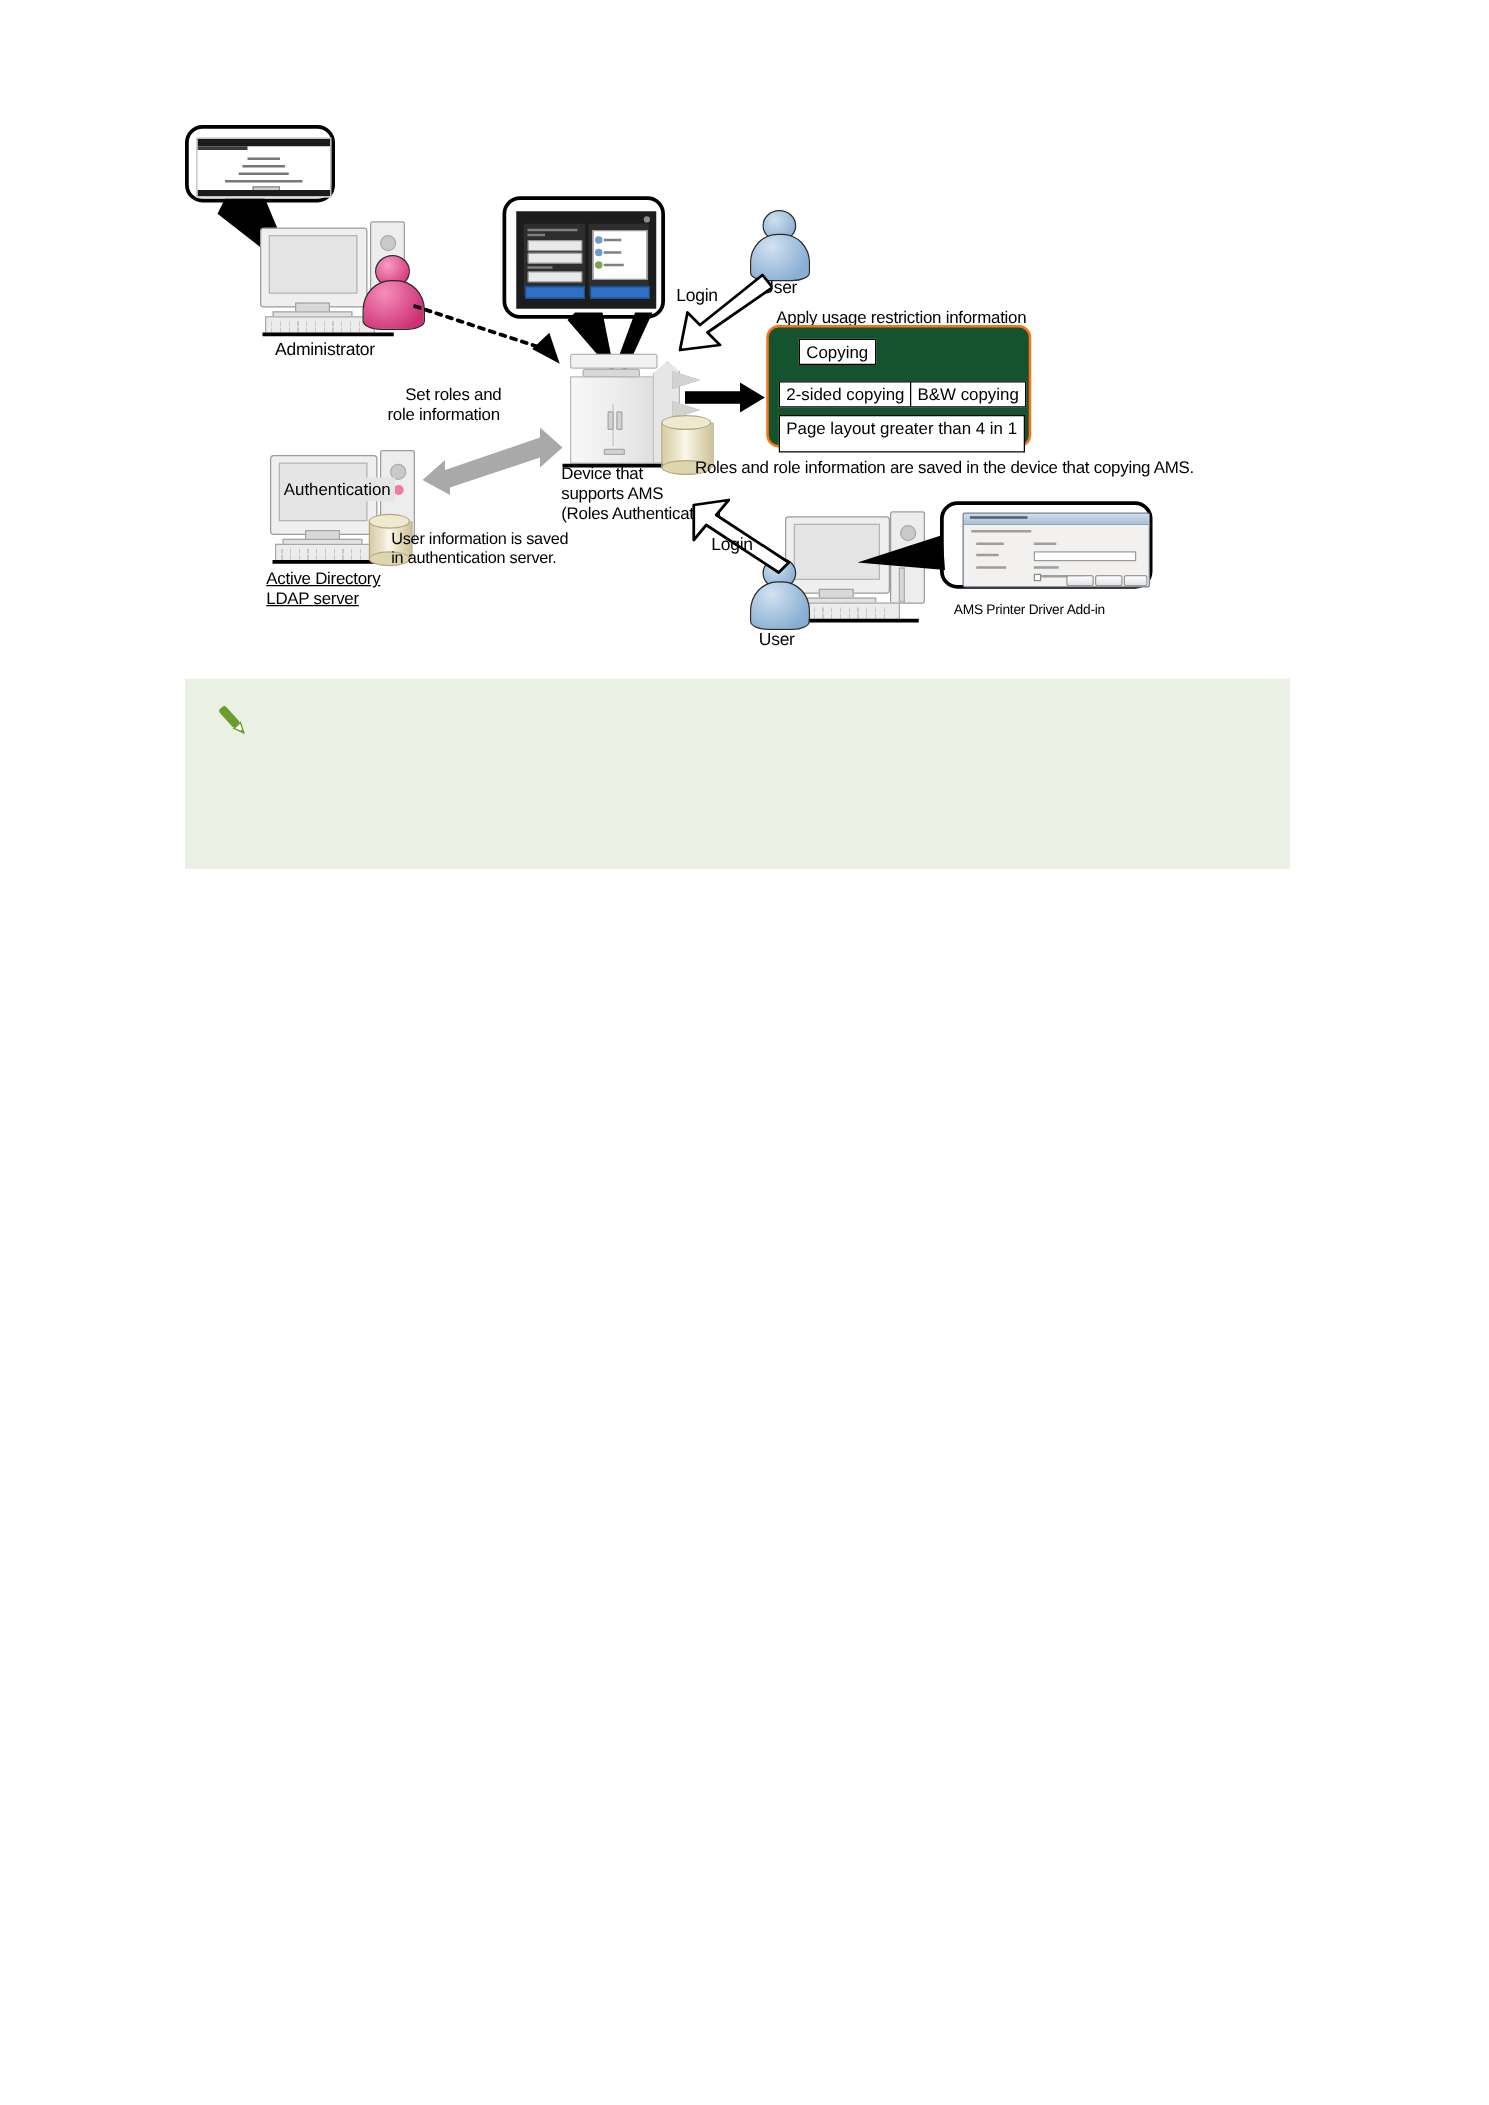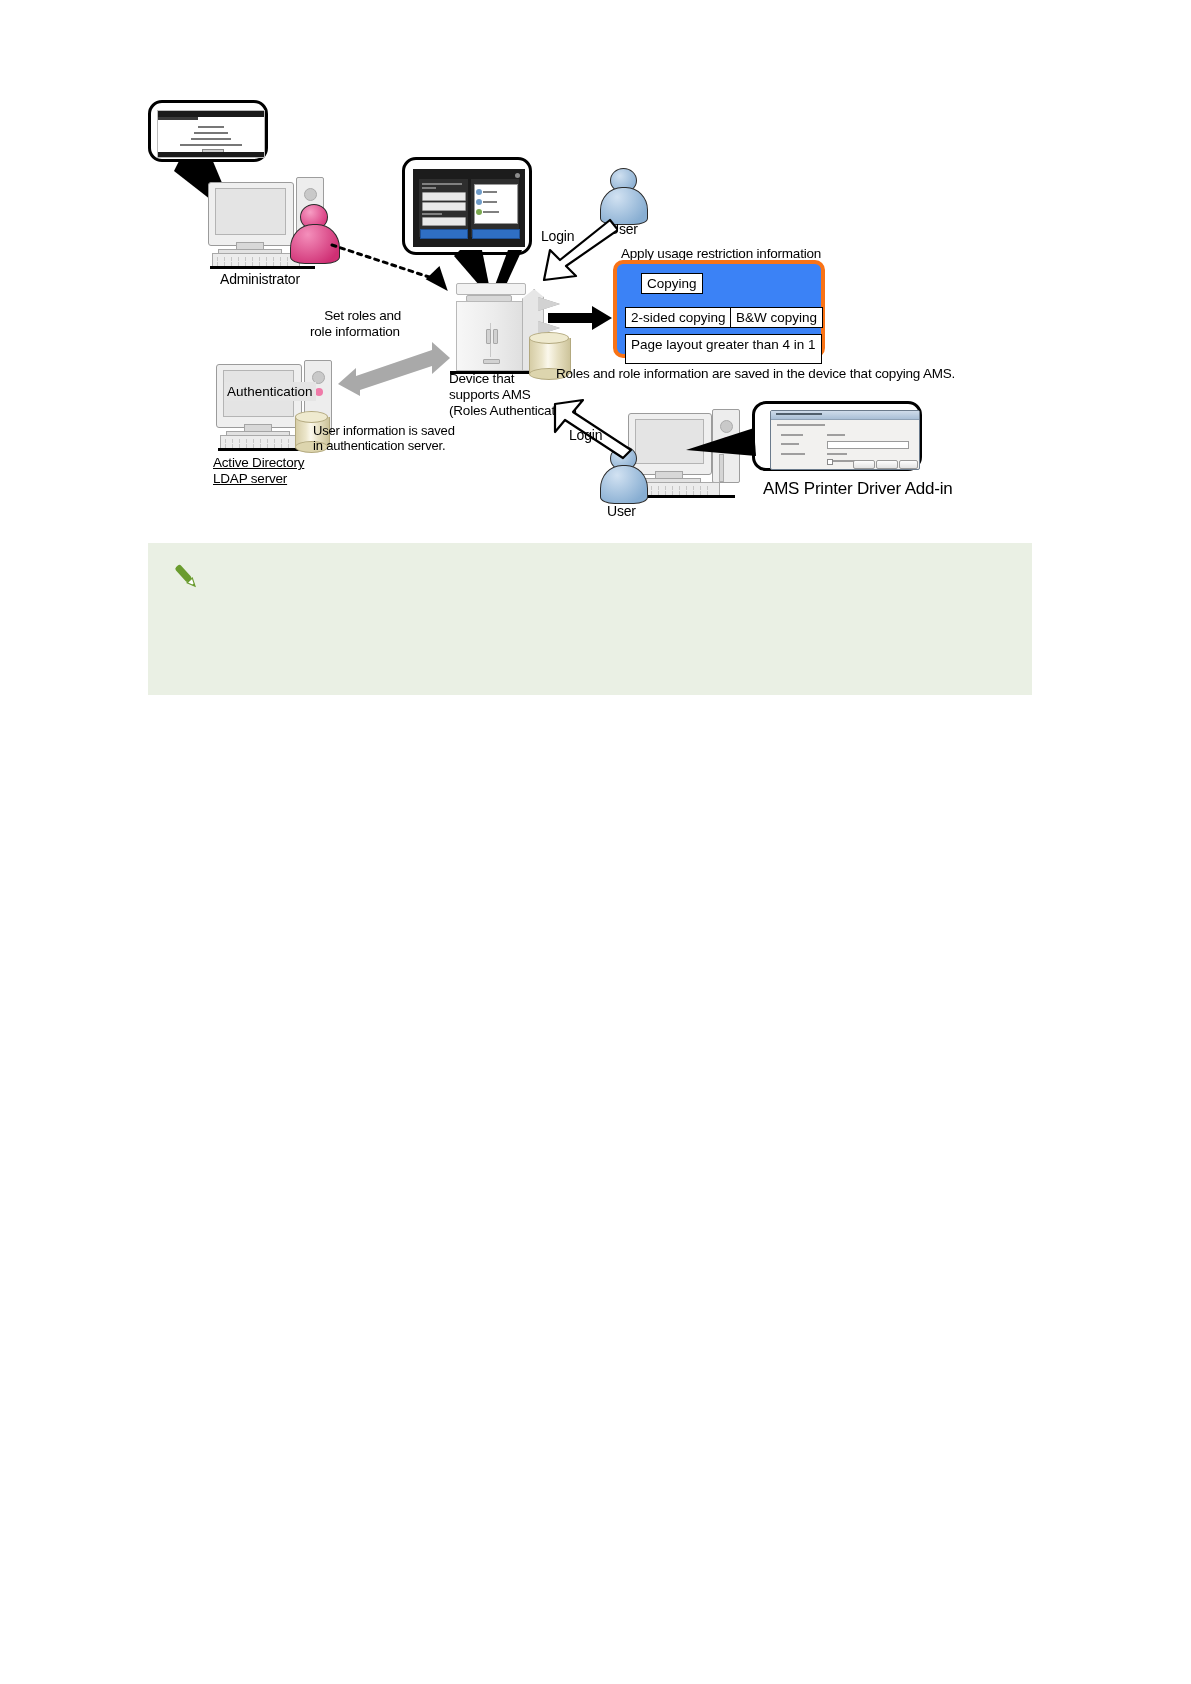--- a/index.html
+++ b/index.html
@@ -213,23 +213,23 @@
   }
   .db .botc {
     position: absolute; left: 0; bottom: 0; width: 100%; height: 12px;
     background: #ddd5ae; border: 1px solid #b3a97f; border-radius: 50%;
     box-sizing: border-box;
   }
 
   
   .restrict-panel {
     position: absolute;
-    border: 4px solid #f97316;
+    border: 2px solid #f97316;
     border-radius: 10px;
-    background: #3b82f6;
+    background: #14532d;
     box-sizing: border-box;
   }
   .rbox {
     position: absolute;
     border: 1px solid #000;
     background: #fff;
     font-size: 13.5px;
     line-height: 20px;
     padding: 0 5px;
     box-sizing: border-box;
@@ -466,21 +466,21 @@
       <div class="btn" style="left:82px; top:49px; width:20px;"></div>
       <div class="btn" style="left:105px; top:49px; width:20px;"></div>
       <div class="btn" style="left:128px; top:49px; width:17px;"></div>
     </div>
   </div>
 
   <svg class="abs" style="left:684px; top:426px; width:74px; height:38px;" viewBox="0 0 74 38">
     <polygon points="70,2 72,30 2,24" fill="#000"></polygon>
   </svg>
 
-  <div class="lbl" style="left:763px; top:481px; font-size:17px;text-align:center;">AMS Printer Driver Add-in</div>
+  <div class="lbl" style="left:763px; top:481px; font-size:11px;text-align:center;">AMS Printer Driver Add-in</div>
 
   <div class="notebox" style="left:148px; top:543px; width:884px; height:152px;">
     <svg class="pencil-icon" style="left:22px; top:18px; width:32px; height:32px;" viewBox="0 0 32 32">
       <g transform="rotate(-42 16 16)">
         <rect x="13" y="2" width="7" height="19" rx="2.4" fill="#6a9c2e"></rect>
         <polygon points="13,21 20,21 16.5,29" fill="#ffffff" stroke="#6a9c2e" stroke-width="1.1"></polygon>
         <polygon points="15.1,26 17.9,26 16.5,29" fill="#6a9c2e"></polygon>
       </g>
     </svg>
     <div style="position:absolute; left:62px; top:20px; right:20px; font-size:13.5px; line-height:19px; color:#000; white-space:pre-wrap;"></div>

